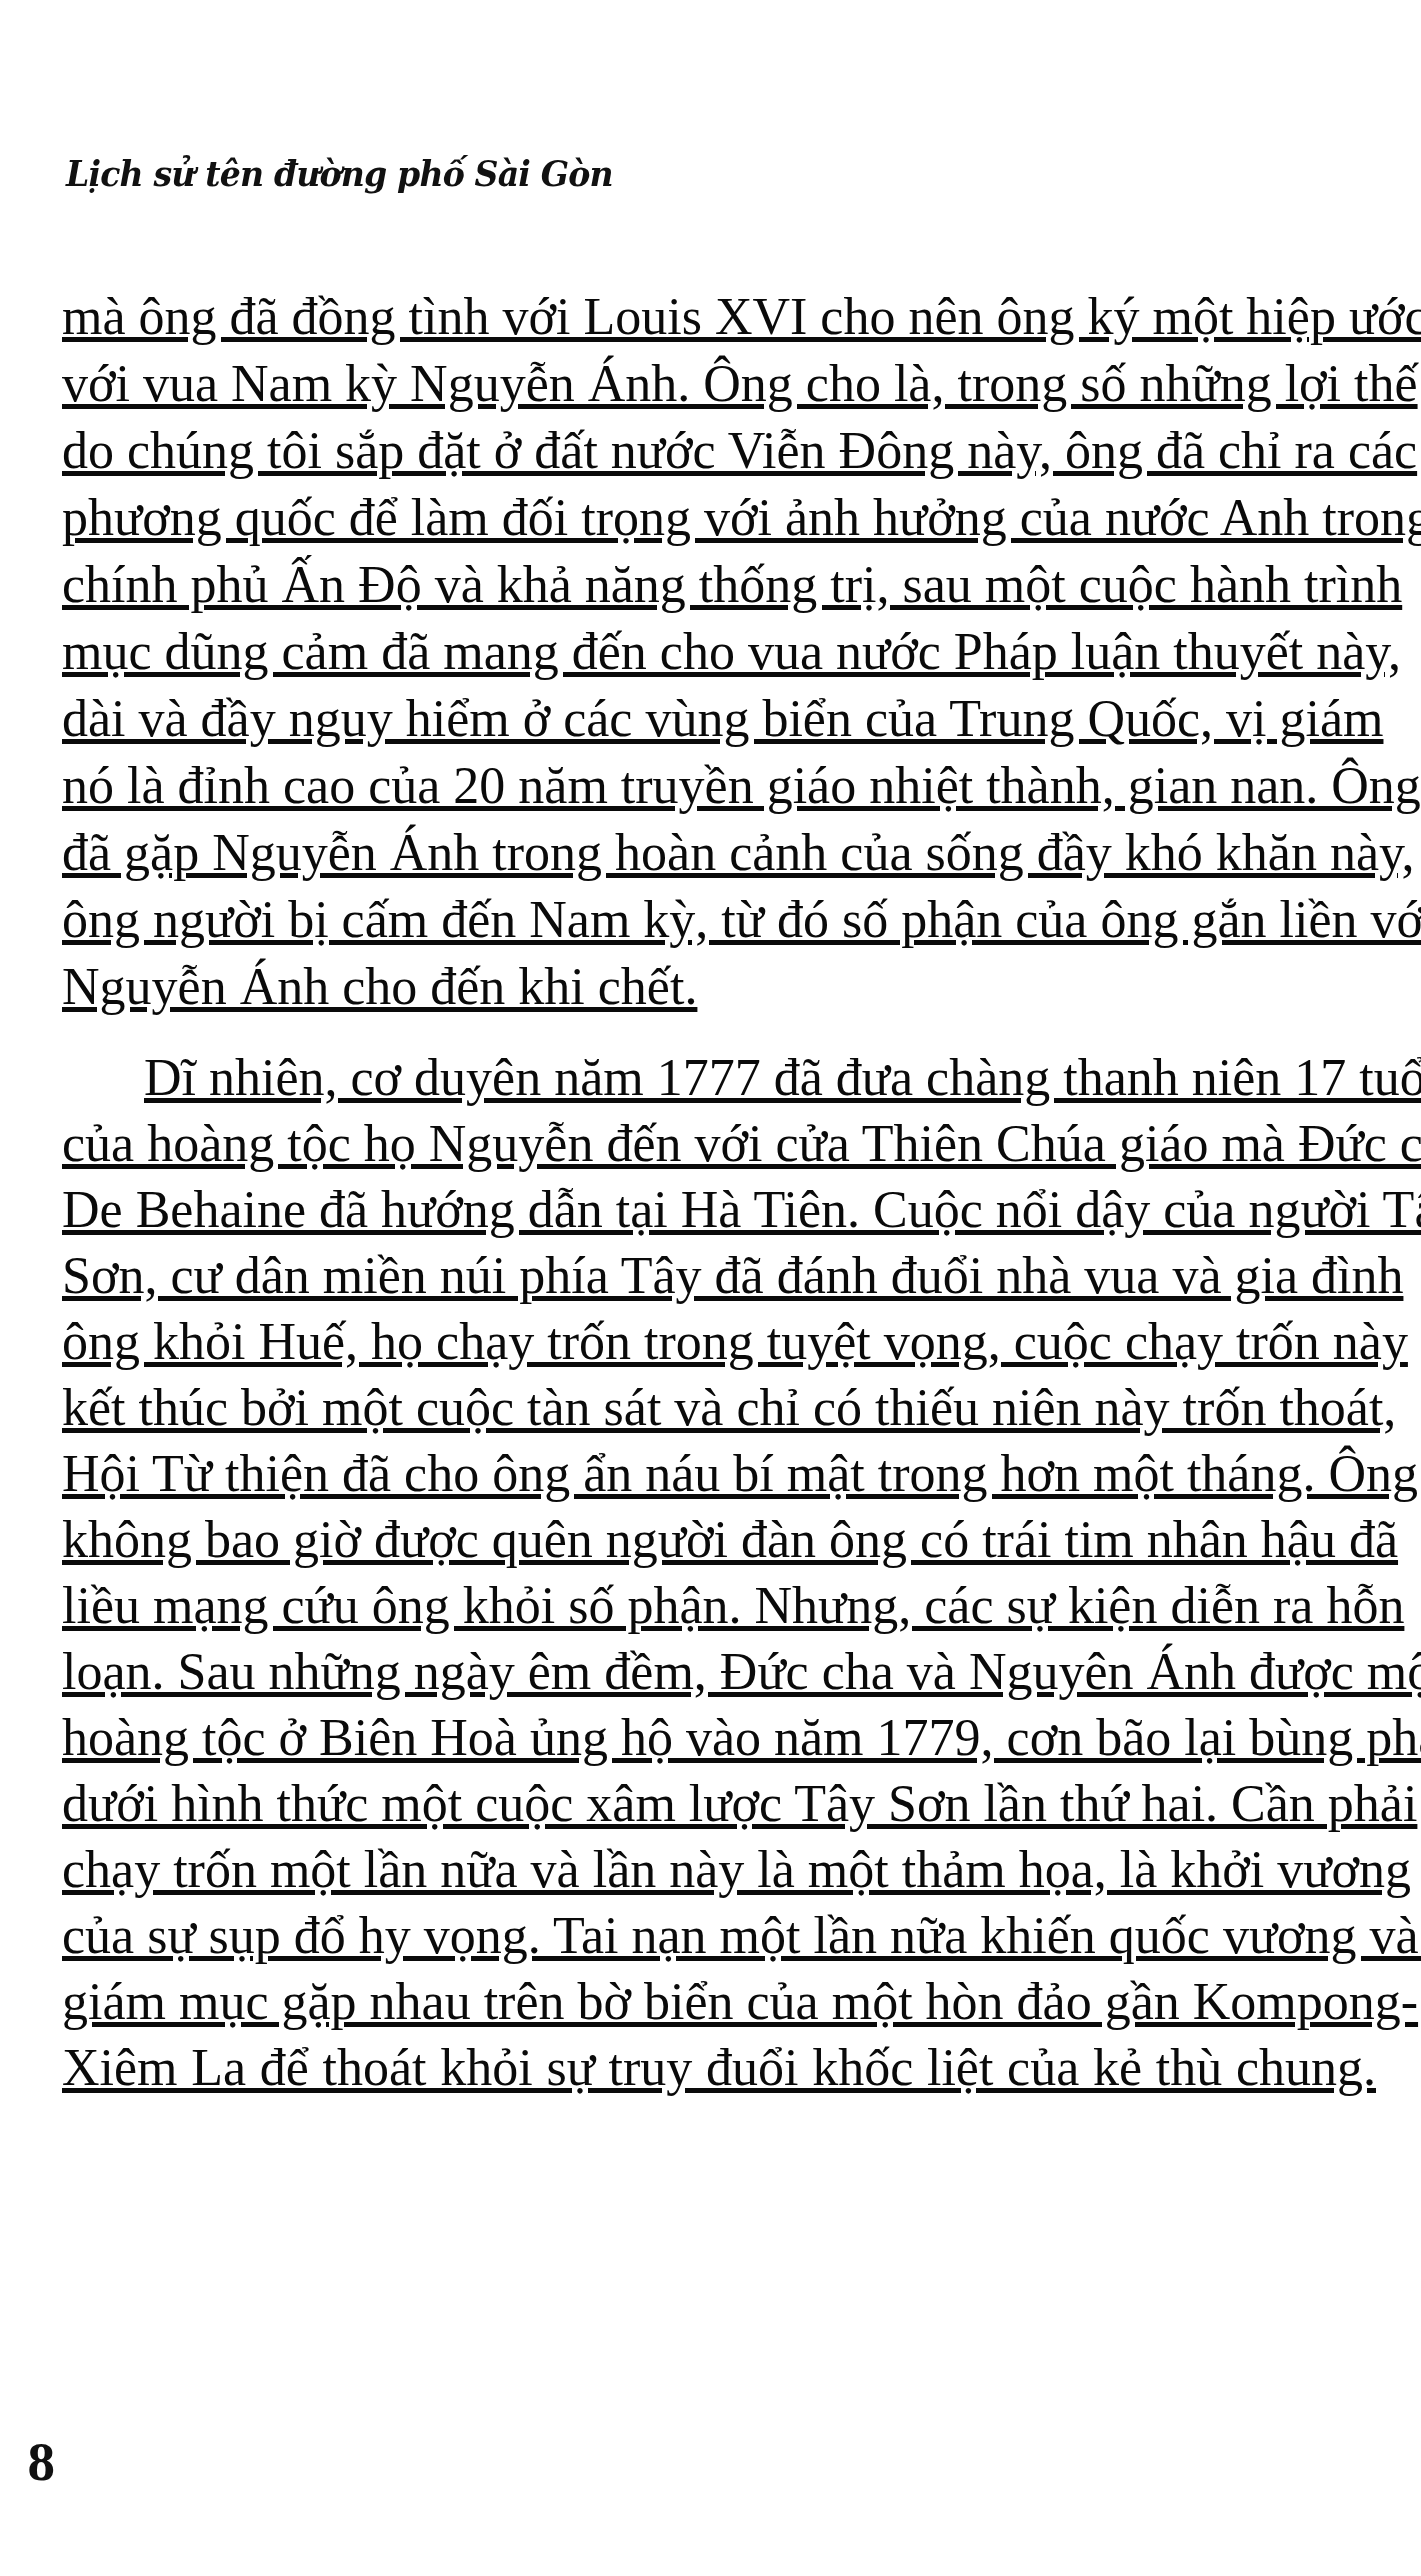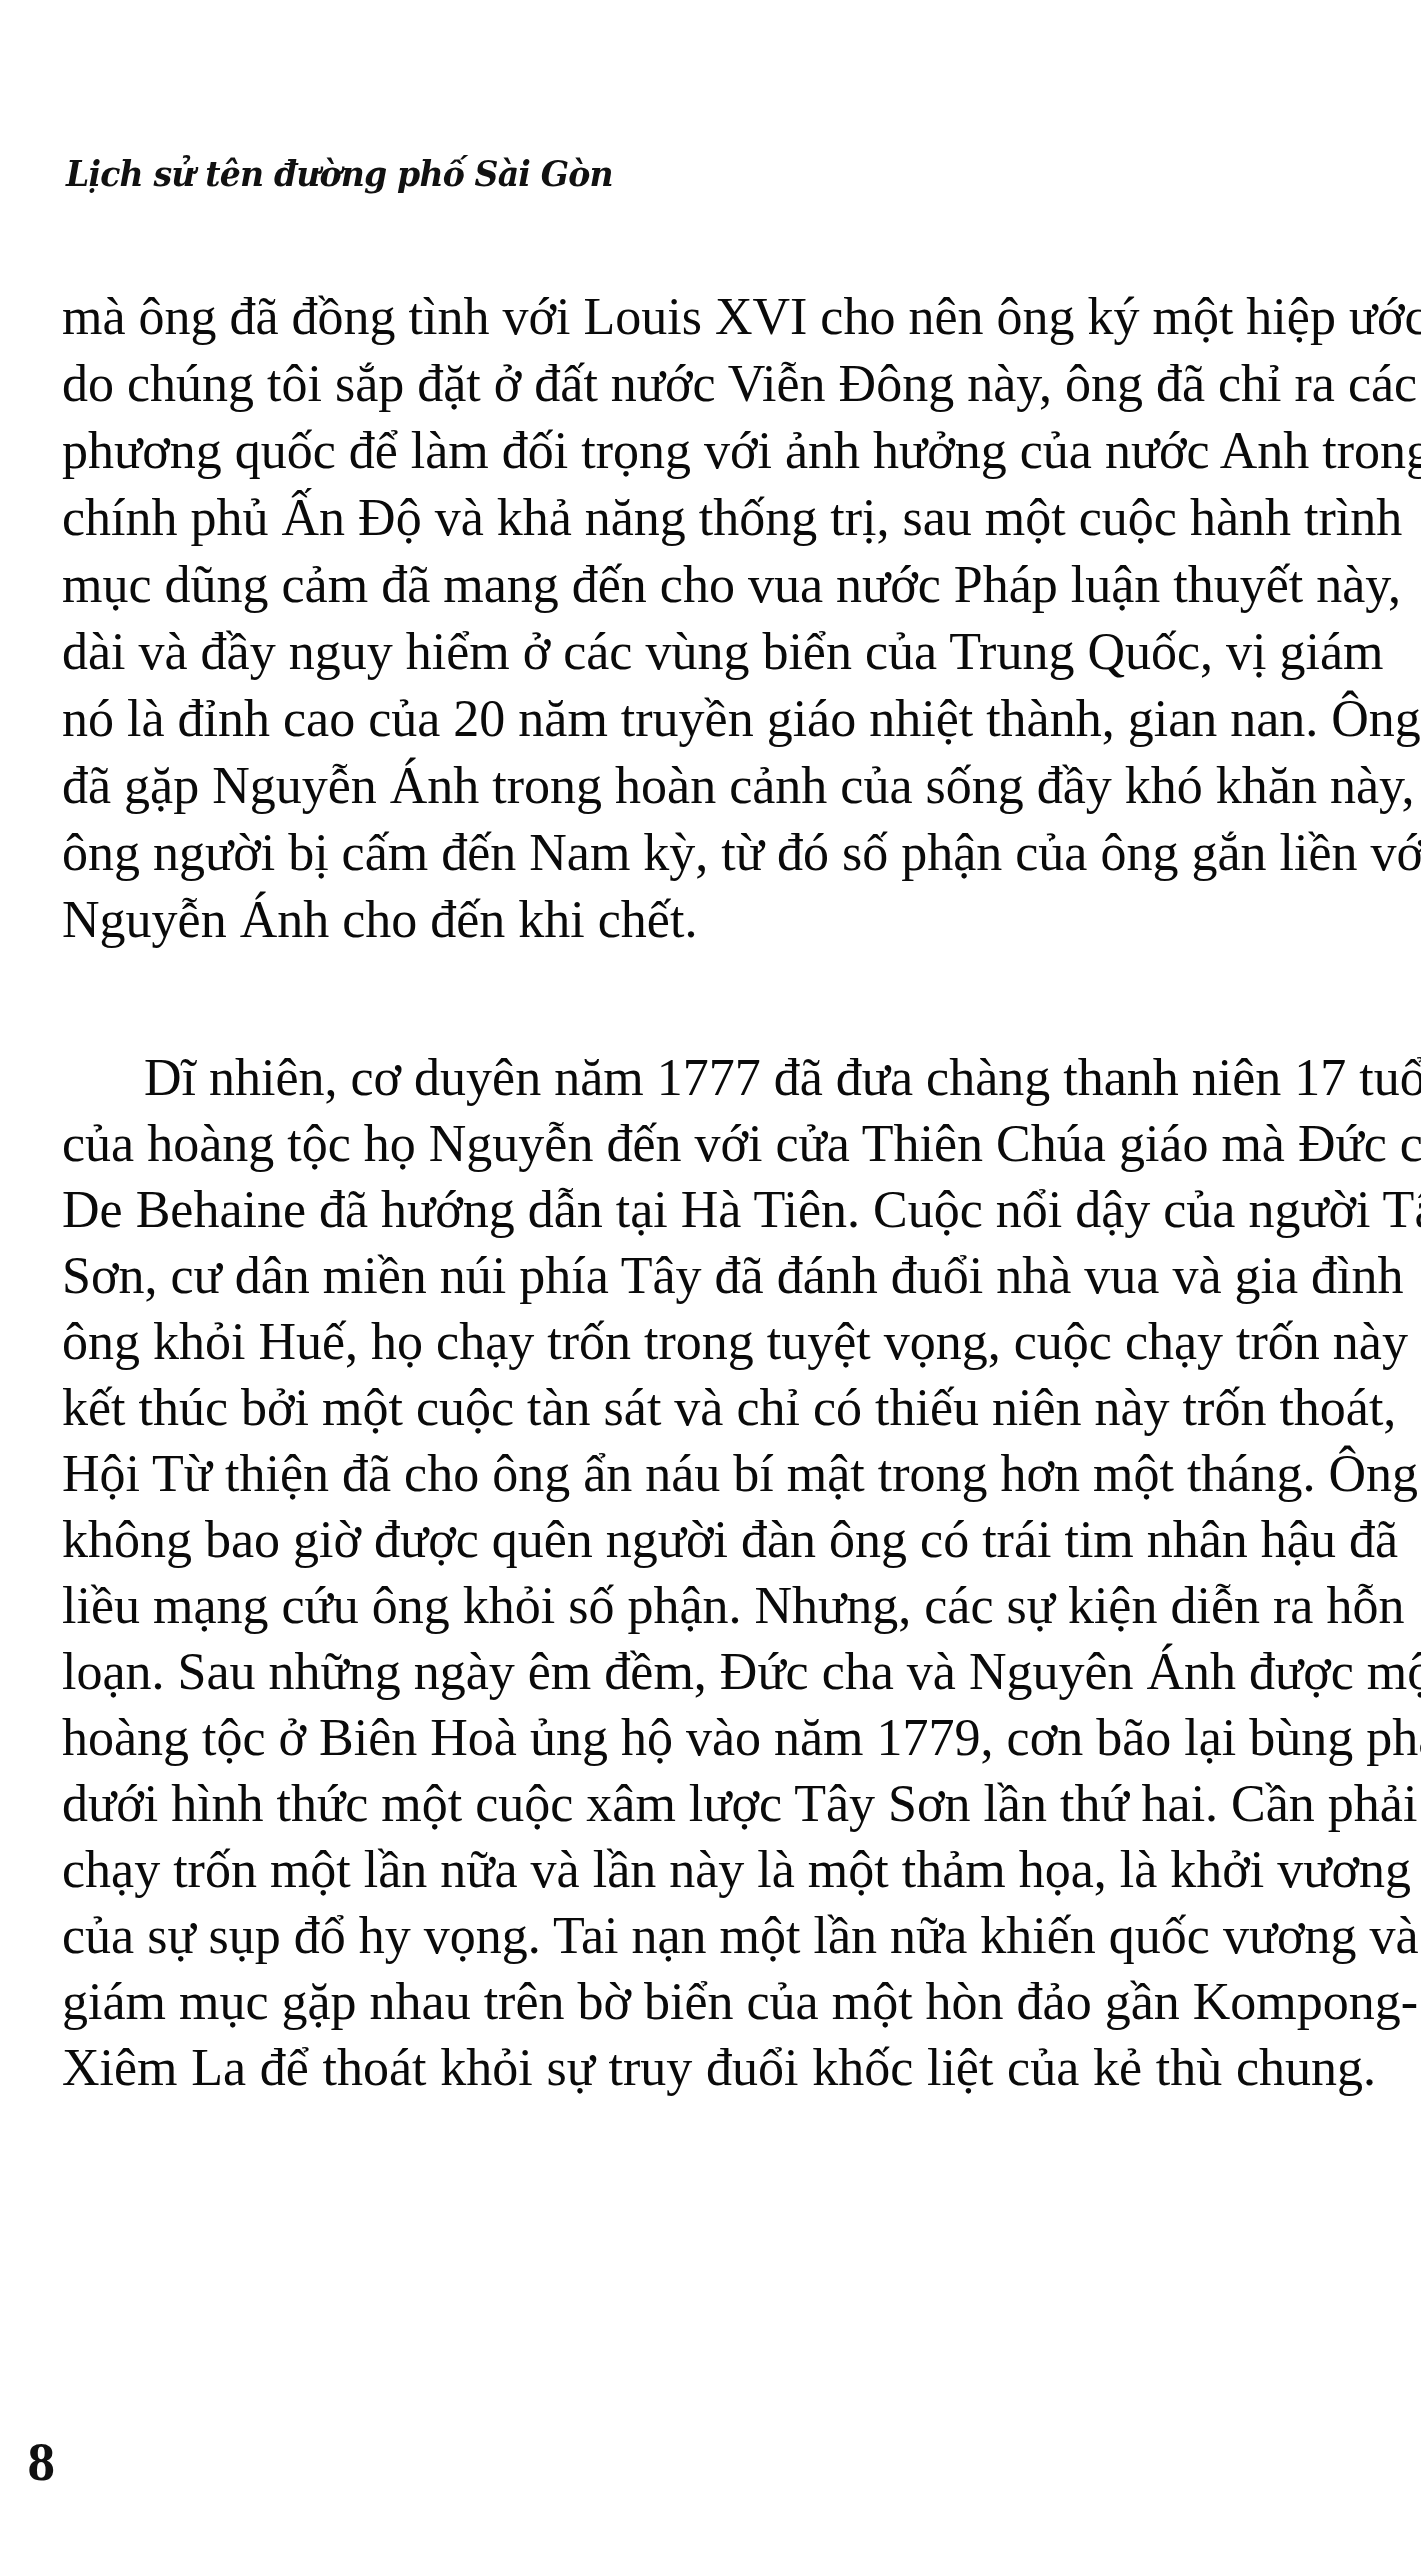--- a/index.html
+++ b/index.html
@@ -37,20 +37,21 @@
       font-size: 52px;
       color: #0a0a0a;
     }
     .line {
       display: block;
       white-space: nowrap;
       height: 67px;
       line-height: 67px;
       text-align: justify;
       text-align-last: justify;
+      text-decoration: underline;
     }
     .line.last {
       text-align: left;
       text-align-last: left;
     }
     .para1 { top: 283px; }
     .para2 { top: 1045px; }
     .para2 .line { height: 66px; line-height: 66px; }
     .indent { padding-left: 82px; }
     .page-number {
@@ -64,20 +65,21 @@
       color: #111;
     }
   </style>
 </head>
 <body>
 
 <div class="running-header">Lịch sử tên đường phố Sài Gòn</div>
 
 <div class="body-text para1">
   <span class="line">mà ông đã đồng tình với Louis XVI cho nên ông ký một hiệp ước</span>
+  <span class="line">với vua Nam kỳ Nguyễn Ánh. Ông cho là, trong số những lợi thế</span>
   <span class="line">do chúng tôi sắp đặt ở đất nước Viễn Đông này, ông đã chỉ ra các</span>
   <span class="line">phương quốc để làm đối trọng với ảnh hưởng của nước Anh trong</span>
   <span class="line">chính phủ Ấn Độ và khả năng thống trị, sau một cuộc hành trình</span>
   <span class="line">mục dũng cảm đã mang đến cho vua nước Pháp luận thuyết này,</span>
   <span class="line">dài và đầy nguy hiểm ở các vùng biển của Trung Quốc, vị giám</span>
   <span class="line">nó là đỉnh cao của 20 năm truyền giáo nhiệt thành, gian nan. Ông</span>
   <span class="line">đã gặp Nguyễn Ánh trong hoàn cảnh của sống đầy khó khăn này,</span>
   <span class="line">ông người bị cấm đến Nam kỳ, từ đó số phận của ông gắn liền với</span>
   <span class="line last">Nguyễn Ánh cho đến khi chết.</span>
 </div>

